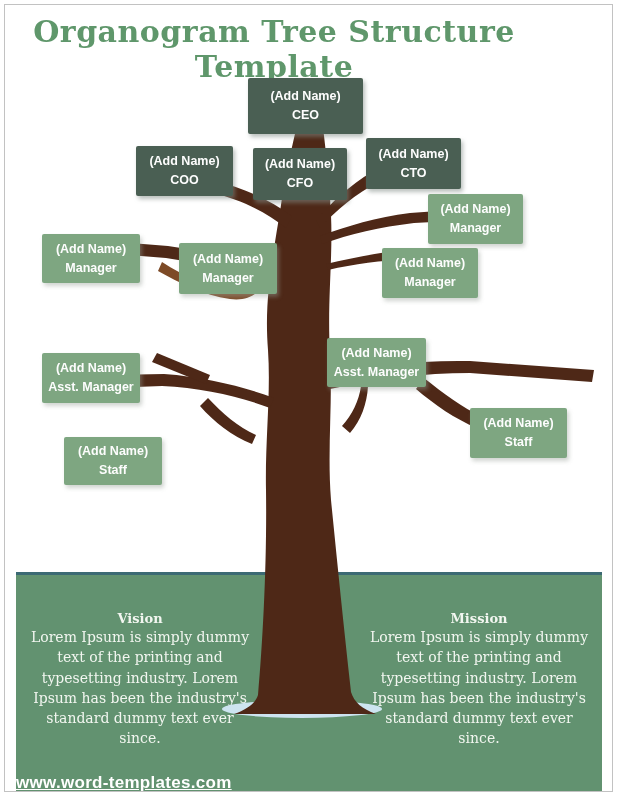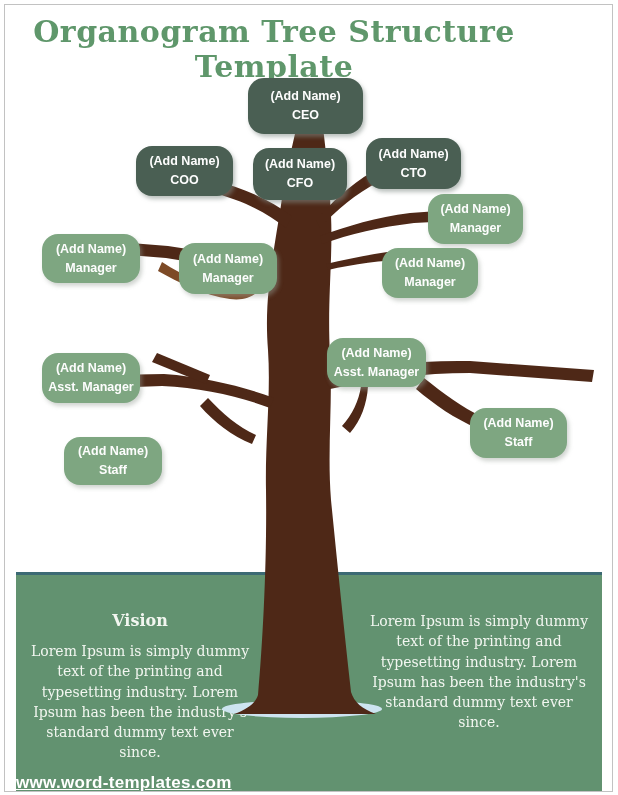--- a/index.html
+++ b/index.html
@@ -12,36 +12,36 @@
     border:1.5px solid #c2c2c2;pointer-events:none;z-index:5;
   }
   .page-title{
     position:absolute;top:14px;left:0;width:548px;text-align:center;
     font-family:"DejaVu Serif","Liberation Serif",serif;
     font-weight:800;font-size:30px;letter-spacing:0.5px;
     color:#5f976b;margin:0;z-index:2;
   }
   .tree-svg{position:absolute;left:0;top:0;z-index:1;}
   .node{
-    position:absolute;z-index:2;border-radius:16px;
+    position:absolute;z-index:2;border-radius:2px;
     display:flex;flex-direction:column;align-items:center;justify-content:center;
     color:#fdfdfd;font-weight:bold;font-size:12.5px;line-height:19px;
     text-align:center;
   }
   .node.dark{background:#4a5f53;box-shadow:2px 3px 4px rgba(130,140,135,.55);}
   .node.light{background:#7ea681;box-shadow:2px 3px 4px rgba(150,160,150,.45);}
   .footer{
     position:absolute;left:16px;top:572px;width:586px;bottom:3px;
     background:#629270;border-top:3px solid #3c6a74;z-index:0;
   }
   .footer-col{
     position:absolute;text-align:center;color:#f2f6f0;
     font-family:"DejaVu Serif","Liberation Serif",serif;
   }
-  .footer-col .hd{font-weight:bold;font-size:16px;margin-bottom:11px;}
+  .footer-col .hd{font-weight:bold;font-size:13px;margin-bottom:1px;}
   .footer-col .bd{font-size:14px;line-height:1.45;}
   .vision{left:10px;top:36px;width:228px;}
   .mission{left:350px;top:36px;width:226px;}
   .website{
     position:absolute;left:0;top:158px;width:100%;text-align:left;z-index:2;margin-top:40px;
   }
   .website a{
     color:#ffffff;font-weight:bold;font-size:17px;
     text-decoration:underline;letter-spacing:0.3px;cursor:pointer;
   }
@@ -136,18 +136,19 @@
   <span>(Add Name)</span>
   <span>Staff</span>
 </div>
 
 <div class="footer">
   <div class="footer-col vision">
     <div class="hd">Vision</div>
     <div class="bd">Lorem Ipsum is simply dummy text of the printing and typesetting industry. Lorem Ipsum has been the industry's standard dummy text ever since.</div>
   </div>
   <div class="footer-col mission">
+    <div class="hd">Mission</div>
     <div class="bd">Lorem Ipsum is simply dummy text of the printing and typesetting industry. Lorem Ipsum has been the industry's standard dummy text ever since.</div>
   </div>
   <div class="website">
     <a>www.word-templates.com</a>
   </div>
 </div>
 
 </body></html>

